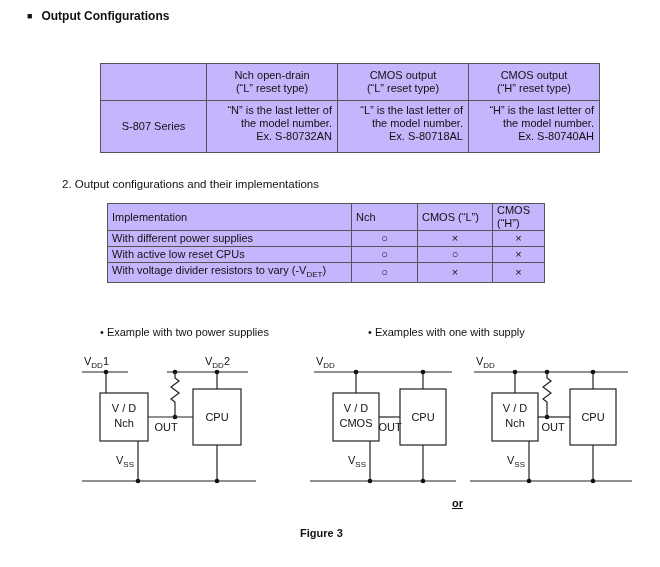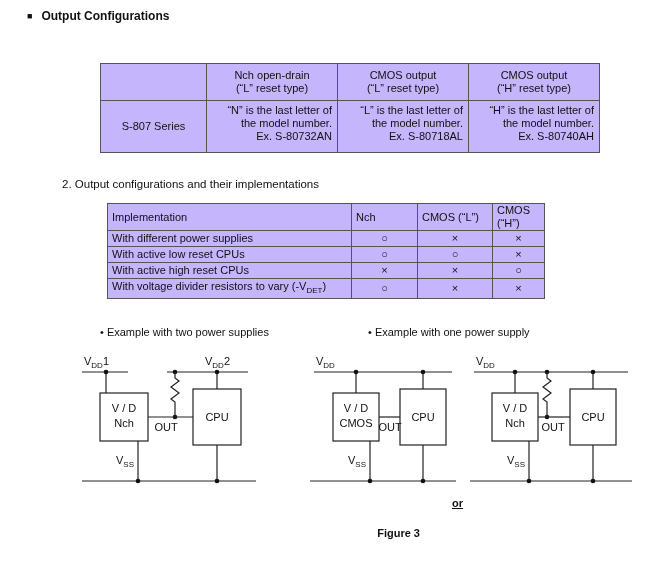--- a/index.html
+++ b/index.html
@@ -40,21 +40,21 @@
   svg.fig { position:absolute; left:0; top:350px; }
   svg .wire { stroke:#222; stroke-width:1.2; fill:none; }
   svg rect { fill:#fff; stroke:#222; stroke-width:1.2; }
   svg circle { fill:#111; stroke:none; }
   svg text { font-family:"Liberation Sans", sans-serif; font-size:11px; fill:#111; }
   svg .ctr { text-anchor:middle; }
   svg .end { text-anchor:end; }
   svg tspan.sub { font-size:8px; }
 
   .or { position:absolute; left:452px; top:497px; font-weight:bold; text-decoration:underline; }
-  .figcap { position:absolute; left:300px; top:527px; width:120px; text-align:right; font-weight:bold; }
+  .figcap { position:absolute; left:300px; top:527px; width:120px; text-align:left; font-weight:bold; }
 </style>
 </head>
 <body>
 
 <div class="page">
 
   <div class="section-head">
     <span class="sq">■</span><span>Output Configurations</span>
   </div>
 
@@ -110,36 +110,30 @@
         <td class="sym">×</td>
         <td class="sym">×</td>
       </tr>
       <tr>
         <td class="lbl">With active low reset CPUs</td>
         <td class="sym">○</td>
         <td class="sym">○</td>
         <td class="sym">×</td>
       </tr>
       <tr>
-        <td class="lbl">With active high reset CPUs</td>
-        <td class="sym">×</td>
-        <td class="sym">×</td>
-        <td class="sym">○</td>
-      </tr>
-      <tr>
         <td class="lbl"><span>With voltage divider resistors to vary (-V</span><sub>DET</sub><span>)</span></td>
         <td class="sym">○</td>
         <td class="sym">×</td>
         <td class="sym">×</td>
       </tr>
     </tbody>
   </table>
 
   <div class="ex-caption ex1">• Example with two power supplies</div>
-  <div class="ex-caption ex2">• Example with one power supply</div>
+  <div class="ex-caption ex2">• Examples with one with supply</div>
 
   <svg class="fig" width="660" height="170" viewBox="0 0 660 170">
 
     <g>
       <text x="84" y="15"><tspan>V</tspan><tspan class="sub" dy="2.5">DD</tspan><tspan dy="-2.5">1</tspan></text>
       <line class="wire" x1="82" y1="22" x2="128" y2="22"></line>
       <line class="wire" x1="106" y1="22" x2="106" y2="43"></line>
       <circle cx="106" cy="22" r="2.3"></circle>
       <text x="205" y="15"><tspan>V</tspan><tspan class="sub" dy="2.5">DD</tspan><tspan dy="-2.5">2</tspan></text>
       <line class="wire" x1="167" y1="22" x2="248" y2="22"></line>

